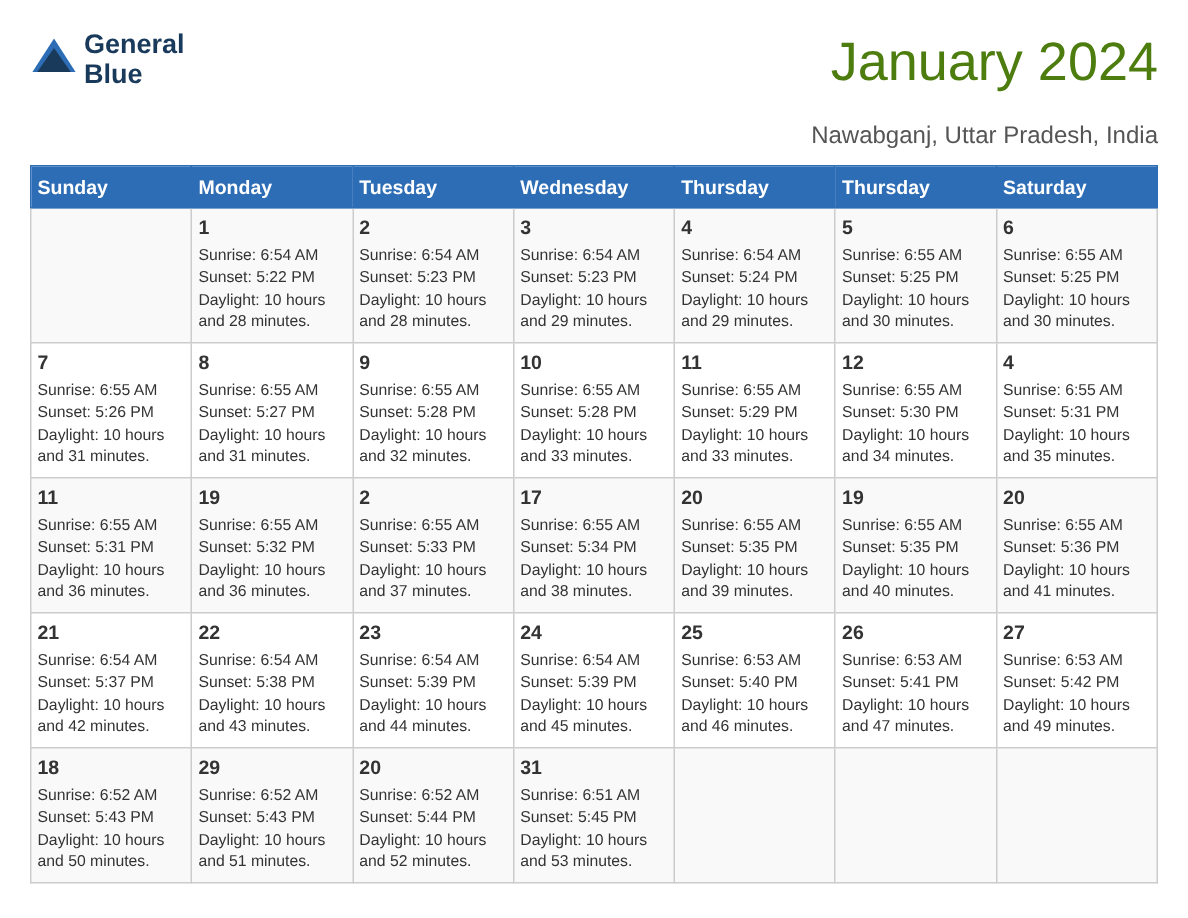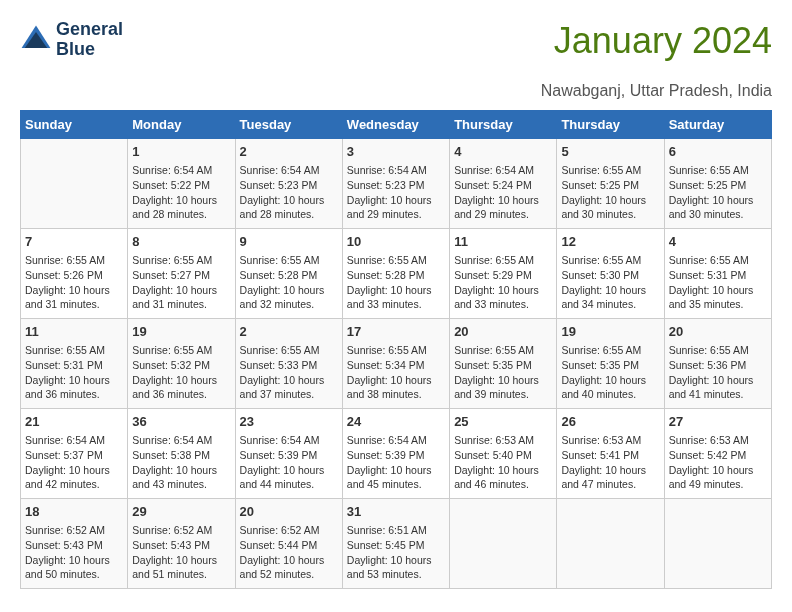--- a/index.html
+++ b/index.html
@@ -204,21 +204,21 @@
           <span class="day-num">20</span>
           <div class="day-info">Sunrise: 6:55 AM<br>Sunset: 5:36 PM<br>Daylight: 10 hours<br>and 41 minutes.</div>
         </td>
       </tr>
       <tr>
         <td>
           <span class="day-num">21</span>
           <div class="day-info">Sunrise: 6:54 AM<br>Sunset: 5:37 PM<br>Daylight: 10 hours<br>and 42 minutes.</div>
         </td>
         <td>
-          <span class="day-num">36</span>
+          <span class="day-num">22</span>
           <div class="day-info">Sunrise: 6:54 AM<br>Sunset: 5:38 PM<br>Daylight: 10 hours<br>and 43 minutes.</div>
         </td>
         <td>
           <span class="day-num">23</span>
           <div class="day-info">Sunrise: 6:54 AM<br>Sunset: 5:39 PM<br>Daylight: 10 hours<br>and 44 minutes.</div>
         </td>
         <td>
           <span class="day-num">24</span>
           <div class="day-info">Sunrise: 6:54 AM<br>Sunset: 5:39 PM<br>Daylight: 10 hours<br>and 45 minutes.</div>
         </td>

